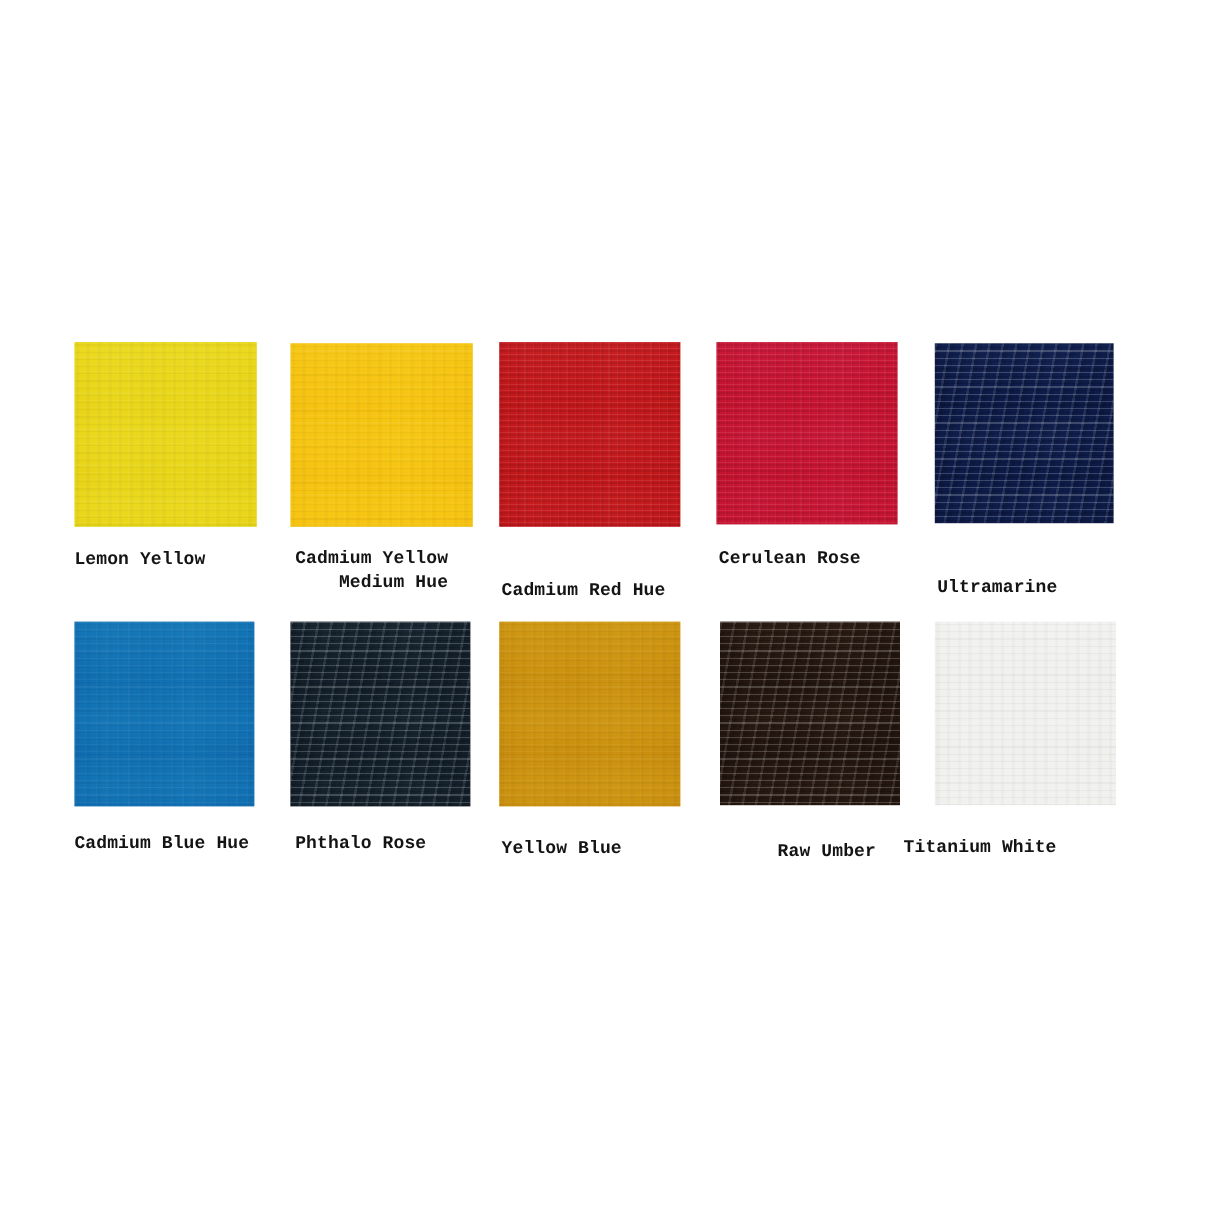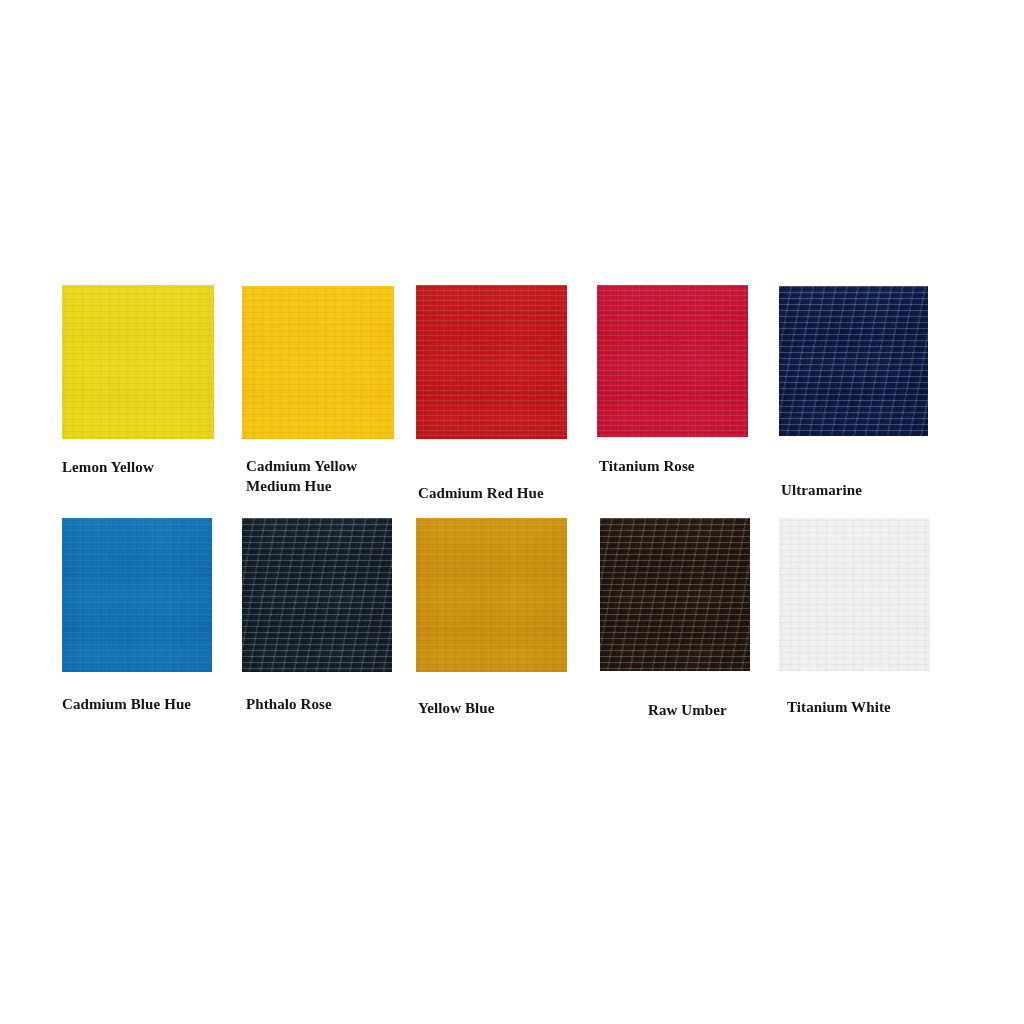--- a/index.html
+++ b/index.html
@@ -103,27 +103,28 @@
       repeating-linear-gradient(to right,
         rgba(255,255,255,0.03) 0px,
         rgba(255,255,255,0.03) 1px,
         rgba(0,0,0,0.02)       1px,
         rgba(0,0,0,0.02)       4px,
         rgba(0,0,0,0.00)       4px,
         rgba(0,0,0,0.00)       9px);
   }
   .swatch-label {
     position: absolute;
-    font-family: Liberation Serif, serif;
+    font-family: Liberation Mono, monospace;
     font-weight: bold;
     font-size: 15px;
     line-height: 20px;
     color: #141414;
     white-space: pre-line;
     letter-spacing: 0.1px;
+    text-align: right;
   }
 </style>
 </head>
 <body>
 
 <div id="page" style="background: rgb(255, 255, 255);">
   <div id="swatch-grid">
       <div class="swatch-cell" style="left: 62px; top: 285px; width: 152px; height: 154px;">
         <div class="swatch soft" style="width: 152px; height: 154px; background: rgb(233, 215, 27);">
           <div class="tex"></div>
@@ -145,21 +146,21 @@
           <div class="tex2"></div>
         </div>
       </div>
       <div class="swatch-label" style="left: 418px; top: 455px; margin-top: 28px;">Cadmium Red Hue</div>
       <div class="swatch-cell" style="left: 597px; top: 285px; width: 151px; height: 152px;">
         <div class="swatch" style="width: 151px; height: 152px; background: rgb(200, 21, 52);">
           <div class="tex"></div>
           <div class="tex2"></div>
         </div>
       </div>
-      <div class="swatch-label" style="left: 599px; top: 456px;">Titanium Rose</div>
+      <div class="swatch-label" style="left: 599px; top: 456px;">Cerulean Rose</div>
       <div class="swatch-cell" style="left: 779px; top: 286px; width: 149px; height: 150px;">
         <div class="swatch rough" style="width: 149px; height: 150px; background: rgb(14, 28, 74);">
           <div class="tex"></div>
           <div class="tex2"></div>
         </div>
       </div>
       <div class="swatch-label" style="left: 781px; top: 480px;">Ultramarine</div>
       <div class="swatch-cell" style="left: 62px; top: 518px; width: 150px; height: 154px;">
         <div class="swatch soft" style="width: 150px; height: 154px; background: rgb(18, 114, 180);">
           <div class="tex"></div>
@@ -187,15 +188,15 @@
           <div class="tex2"></div>
         </div>
       </div>
       <div class="swatch-label" style="left: 606px; top: 700px; margin-left: 42px;">Raw Umber</div>
       <div class="swatch-cell" style="left: 779px; top: 518px; width: 151px; height: 153px;">
         <div class="swatch soft" style="width: 151px; height: 153px; background: rgb(241, 241, 239);">
           <div class="tex"></div>
           <div class="tex2"></div>
         </div>
       </div>
-      <div class="swatch-label" style="left: 787px; top: 697px;">Titanium White</div>
+      <div class="swatch-label" style="left: 753px; top: 697px;">Titanium White</div>
     </div>
 </div>
 
 </body></html>

